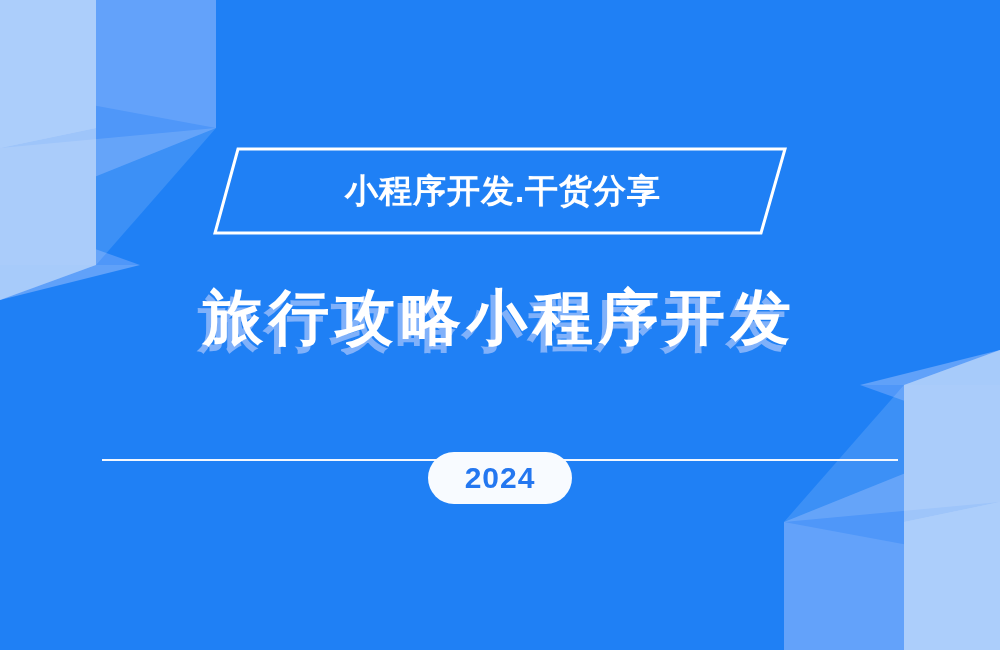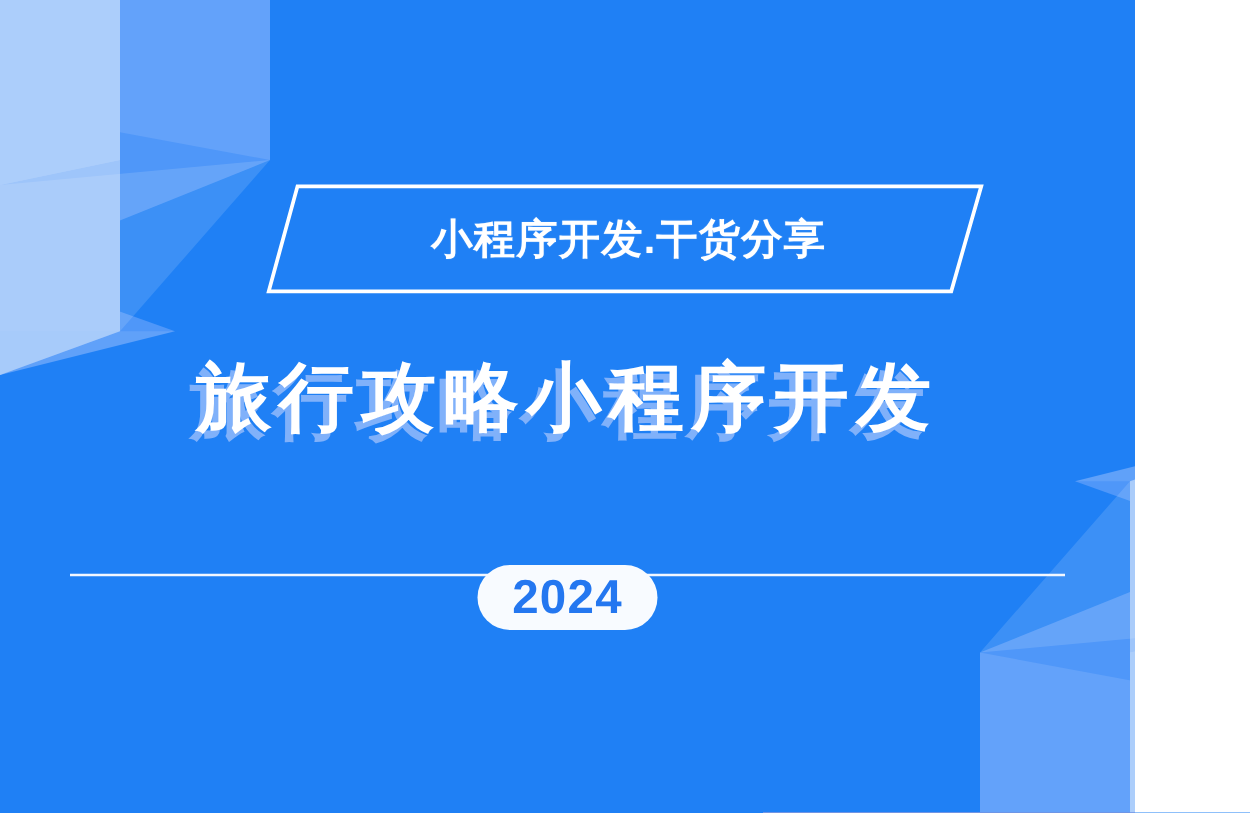--- a/index.html
+++ b/index.html
@@ -4,21 +4,21 @@
 <title>旅行攻略小程序开发</title>
 <style>
   * { margin:0; padding:0; box-sizing:border-box; }
   html, body {
     width:1000px; height:650px;
     font-family:"Liberation Sans", "DejaVu Sans", sans-serif;
     overflow:hidden;
   }
   #banner {
     position:relative;
-    width:908px; height:650px;
+    width:1000px; height:650px;
     background:#4c1d95;
     overflow:hidden;
   }
 
   
   .deco { position:absolute; top:0; left:0; width:1000px; height:650px;
           pointer-events:none; }
 
   
   .subtitle-wrap {
@@ -81,21 +81,21 @@
   .rule-left  { width:342px; margin-right:-16px; }
   .rule-right { width:342px; margin-left:-16px; }
   .year-pill {
     position:relative;
     z-index:3;
     width:144px; height:52px;
     border-radius:26px;
     background:#f8fbff;
     display:flex; align-items:center; justify-content:center;
     color:#2477f0;
-    font-size:38px;
+    font-size:30px;
     font-weight:bold;
     letter-spacing:1px;
     margin-top:36px;
   }
 </style>
 </head>
 <body>
 
 <div id="banner">
 

